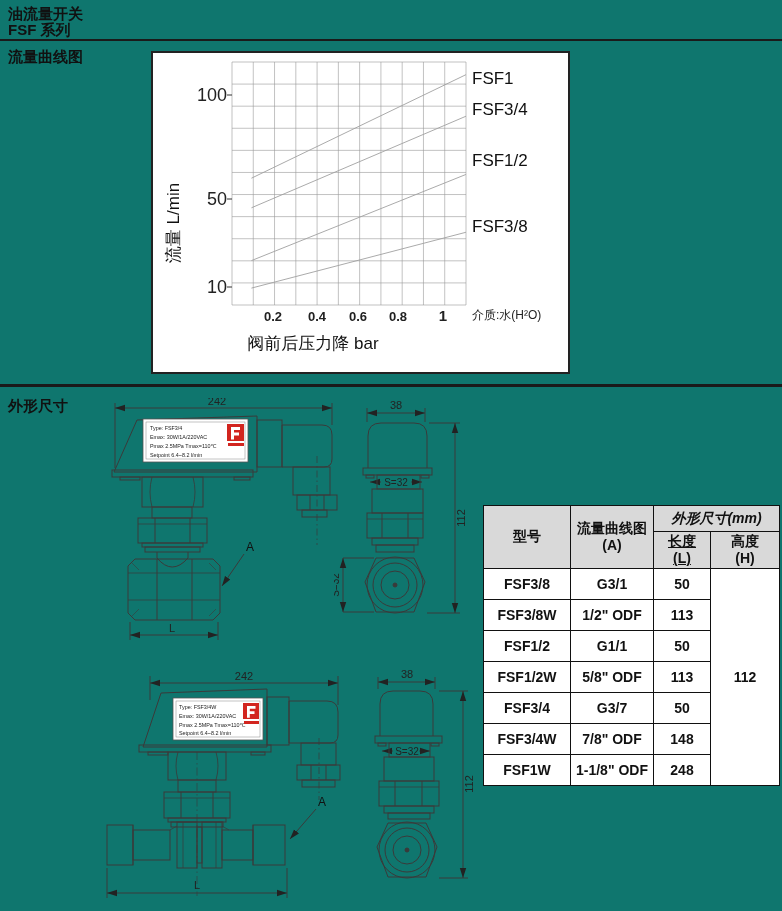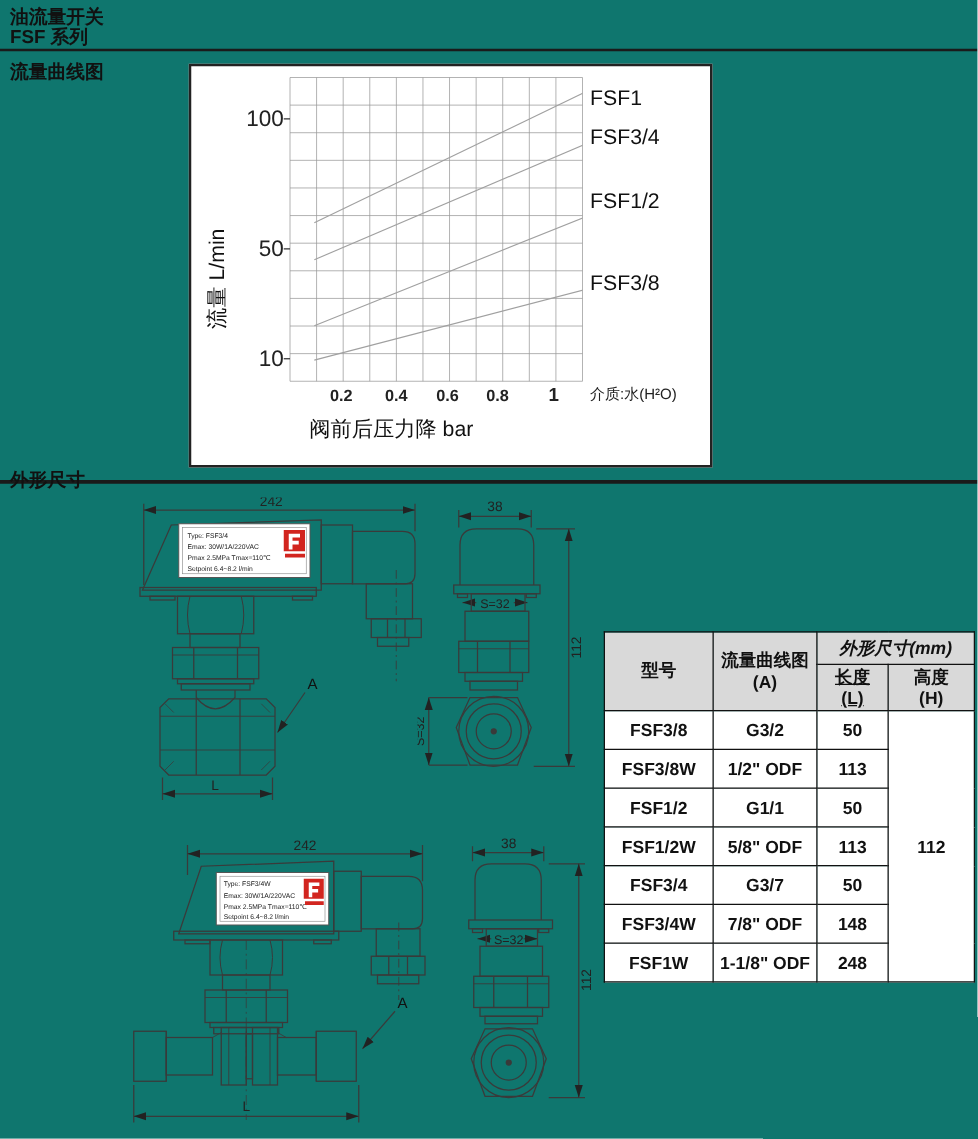--- a/index.html
+++ b/index.html
@@ -92,21 +92,21 @@
       <text x="319" y="179" font-size="17" fill="#111">FSF3/8</text>
 
       <text x="319" y="266" font-size="12" fill="#222">介质:水(H²O)</text>
       <text x="160" y="296" text-anchor="middle" font-size="17" fill="#111">阀前后压力降 bar</text>
       <text x="26" y="170" text-anchor="middle" font-size="17" fill="#111" transform="rotate(-90 26 170)">流量 L/min</text>
     </svg>
   </div>
 
   <div class="rule-thick" style="top:384px;"></div>
 
-  <div class="abs sec-label" style="left:8px;top:375px;text-align:center;">外形尺寸</div>
+  <div class="abs sec-label" style="left:8px;top:397px;text-align:center;">外形尺寸</div>
 
   <svg class="drawing" style="left:108px;top:398px;" width="252" height="252" viewBox="0 0 252 252">
     <defs>
       <marker id="a1" markerWidth="11" markerHeight="8" refX="10" refY="4" orient="auto-start-reverse">
         <path d="M0,0.8 L10,4 L0,7.2 z" fill="#222"></path>
         </marker>
     </defs>
     <g stroke="#3a3a3a" stroke-width="1" fill="none">
 
       <line x1="7" y1="5" x2="7" y2="70"></line>
@@ -356,21 +356,21 @@
         </th>
         <th class="c-hgt">
           <div class="th2">高度</div>
           <div class="th2">(H)</div>
         </th>
       </tr>
     </thead>
     <tbody>
         <tr>
       <td>FSF3/8</td>
-      <td>G3/2</td>
+      <td>G3/1</td>
       <td>50</td>
     <td rowspan="7">112</td>
         </tr>
         <tr>
       <td>FSF3/8W</td>
       <td>1/2" ODF</td>
       <td>113</td>
     </tr>
         <tr>
       <td>FSF1/2</td>

